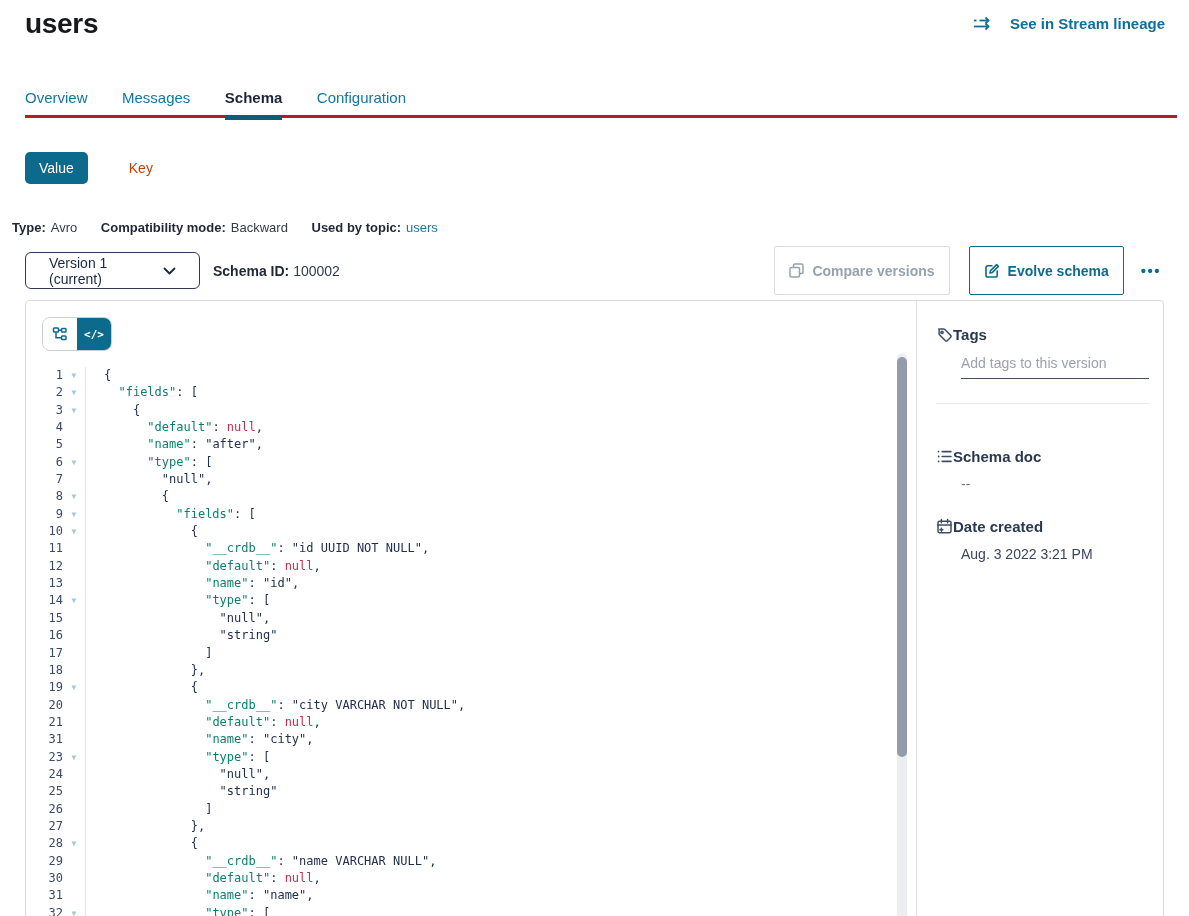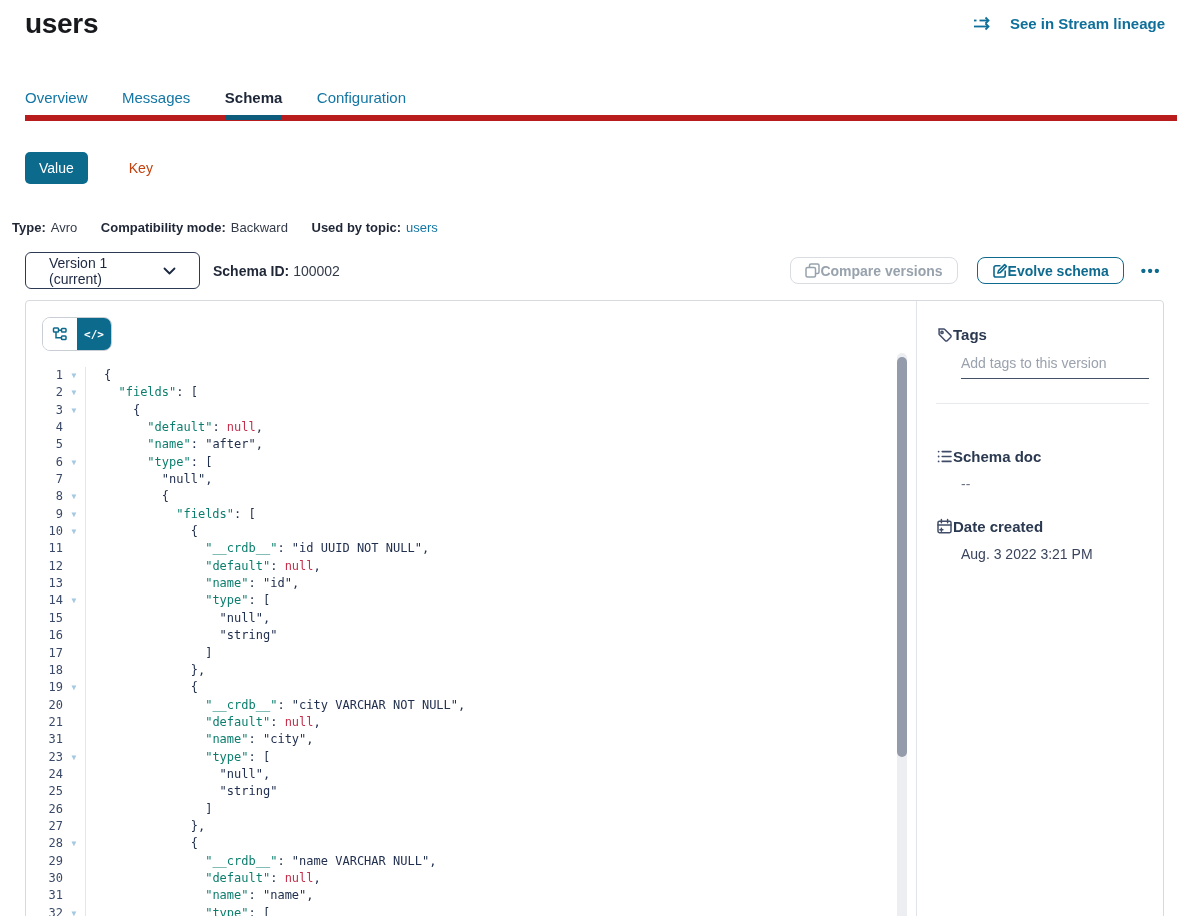--- a/index.html
+++ b/index.html
@@ -7,21 +7,21 @@
               font-family:"Liberation Sans","DejaVu Sans",sans-serif; color:#252c3a; }
   body { position:relative; }
   svg { display:block; }
 
   
   .page-title { position:absolute; left:25px; top:8px; font-size:28px; font-weight:700; color:#17191d; letter-spacing:-0.3px; }
   .lineage-link { position:absolute; right:24px; top:15px; display:flex; align-items:center; gap:19px;
                   color:#0f6f9b; font-size:15px; font-weight:700; cursor:pointer; text-decoration:none; }
 
   
-  .tabs { position:absolute; left:25px; right:12px; top:88px; border-bottom:6px solid #b91c1c; }
+  .tabs { position:absolute; left:25px; right:12px; top:88px; border-bottom:3px solid #b91c1c; }
   .tab { position:relative; display:inline-block; margin-right:30px; padding-bottom:8px;
          font-size:15px; line-height:19px; font-weight:500; color:#1376a4; cursor:pointer; text-decoration:none; }
   .tab.active { color:#1d2737; font-weight:600; }
   .tab.active::after { content:""; position:absolute; left:0; right:0; bottom:-5px; height:5px; background:#0e5c7c; }
 
   
   .vk-row { position:absolute; left:25px; top:152px; display:flex; align-items:center; }
   .vk-value { background:#0c6a8d; color:#fff; border:none; border-radius:5px; padding:8px 14px;
               font-size:14px; font-weight:500; cursor:pointer; }
   .vk-key { margin-left:41px; color:#c2410c; font-size:14px; font-weight:500; background:none; border:none; cursor:pointer; }
@@ -34,21 +34,21 @@
   .meta-link { color:#1376a4; cursor:pointer; text-decoration:none; }
 
   
   .controls-row { position:absolute; left:25px; right:24px; top:252px; height:37px; display:flex; align-items:center; }
   .select { width:175px; height:37px; border:1px solid #2c3a55; border-radius:6px; background:#fff;
             display:flex; align-items:center; justify-content:space-between; padding:0 23px;
             font-size:14px; color:#1c2740; cursor:pointer; }
   .schema-id { margin-left:13px; font-size:14px; color:#333b49; }
   .schema-id b { color:#1f2636; }
   .right-actions { margin-left:auto; display:flex; align-items:center; }
-  .btn { display:flex; align-items:center; height:27px; padding:0 14px; border-radius:8px;
+  .btn { display:flex; align-items:center; gap:8px; height:49px; padding:0 14px; border-radius:2px;
          font-size:14px; font-weight:600; background:#fff; cursor:pointer; }
   .btn-disabled { border:1px solid #d9dce1; color:#98a2ad; cursor:default; }
   .btn-outline { border:1px solid #0e6a8e; color:#0e6a8e; margin-left:19px; }
   .more-btn { margin-left:13px; background:none; border:none; color:#0e6a8e; font-size:15px; font-weight:700;
               letter-spacing:1.5px; cursor:pointer; padding:4px; }
 
   
   .panel { position:absolute; left:25px; top:300px; width:1139px; height:690px;
            border:1px solid #d7dade; border-radius:4px; display:flex; background:#fff; }
   .code-side { width:891px; position:relative; border-right:1px solid #e0e3e7; }

